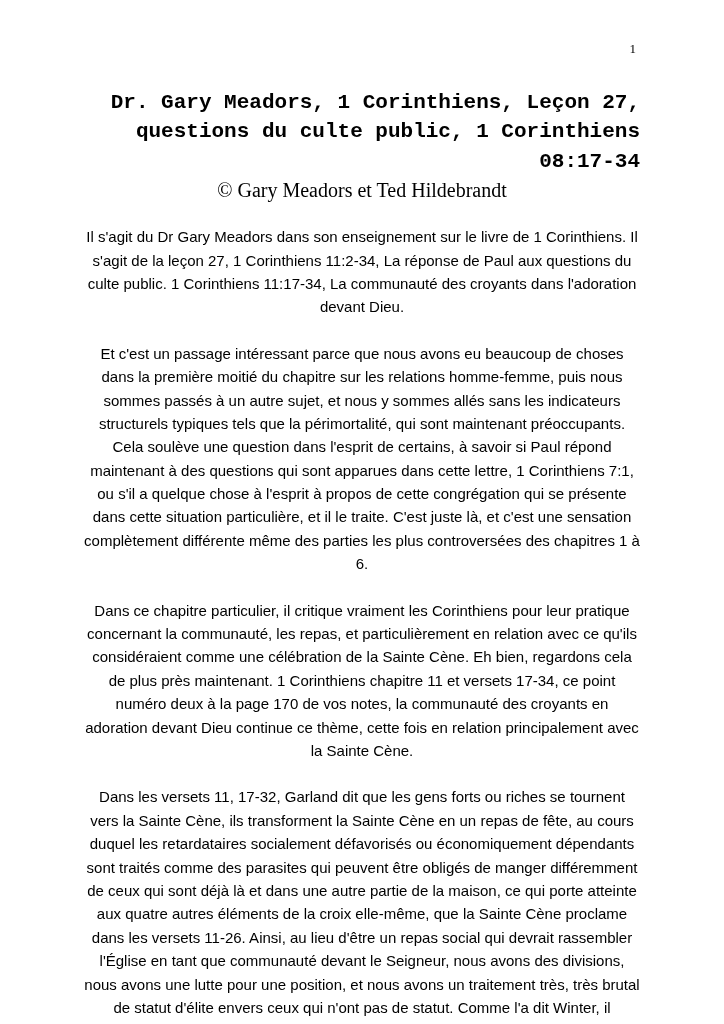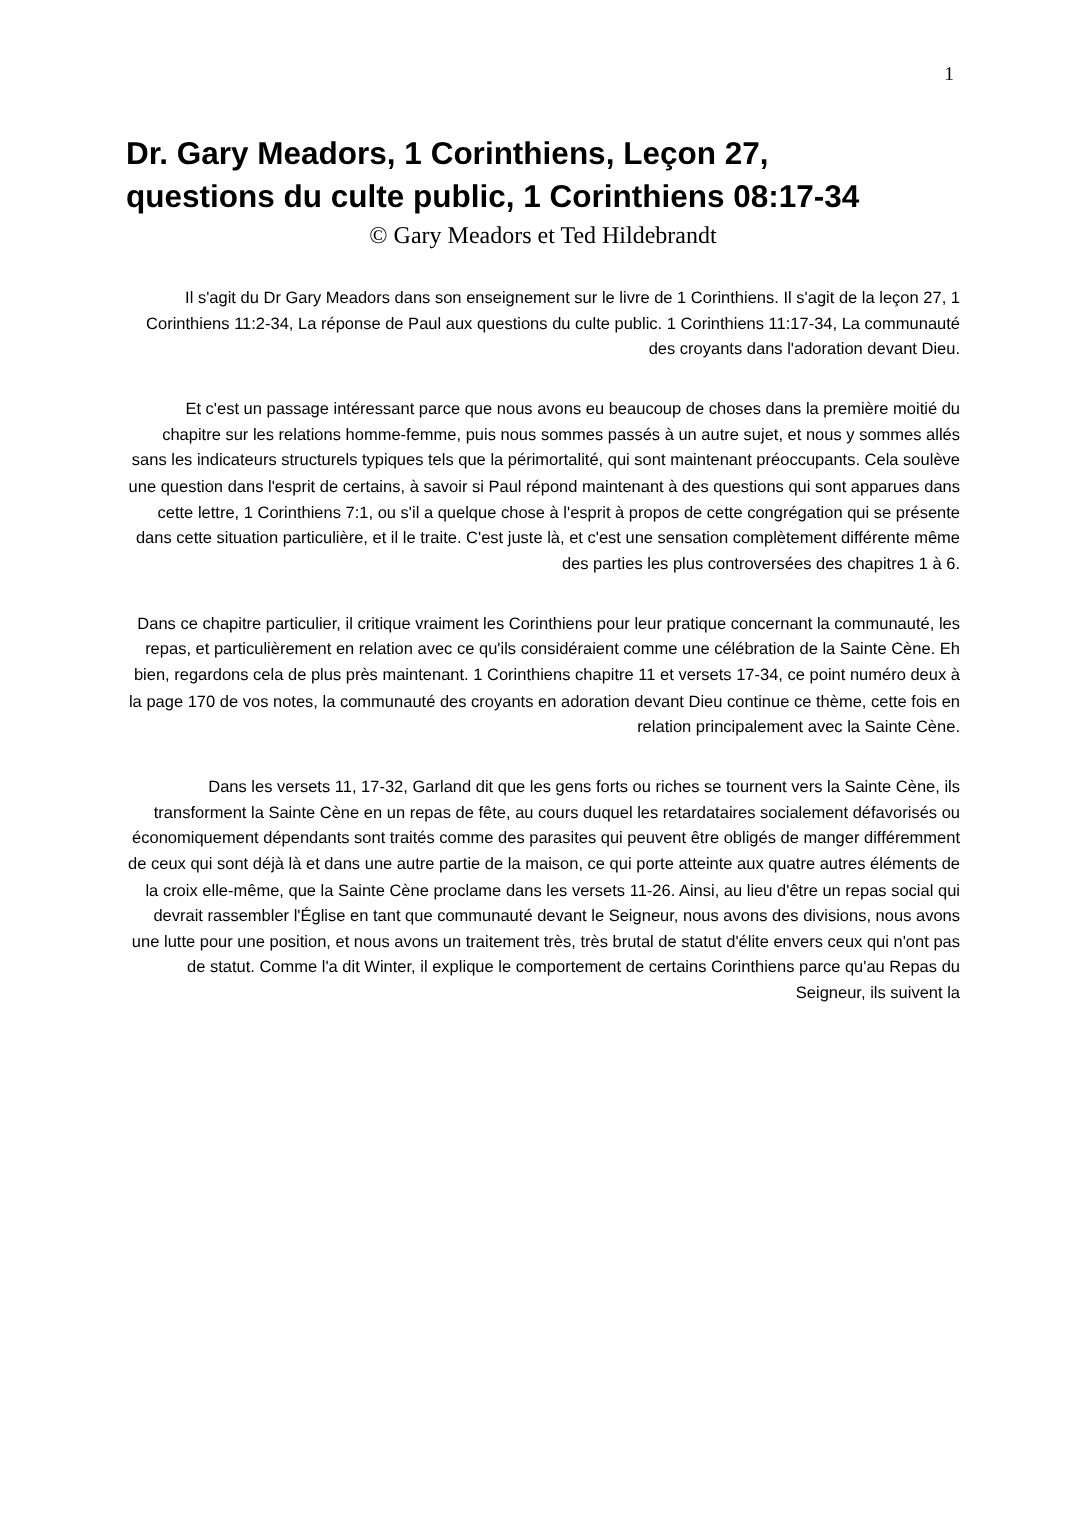--- a/index.html
+++ b/index.html
@@ -25,44 +25,44 @@
     .page-number {
       position: absolute;
       top: 42px;
       right: 88px;
       font-family: "Liberation Serif", serif;
       font-size: 13px;
       line-height: 1;
     }
     .title {
       margin: 0;
-      text-align: left;
+      text-align: right;
       font-size: 21px;
       font-weight: 700;
       line-height: 1.4;
-      font-family: Liberation Sans, sans-serif;
+      font-family: Liberation Mono, monospace;
     }
     .title-line {
       display: block;
     }
     .copyright {
       text-align: center;
       font-family: "Liberation Serif", serif;
-      font-size: 16px;
+      font-size: 20px;
       line-height: 1.3;
       margin-top: 1px;
     }
     .body-text {
       margin-top: 22px;
     }
     .body-text p {
       margin: 0 0 23px 0;
-      font-size: 11px;
+      font-size: 15px;
       line-height: 1.56;
-      text-align: right;
+      text-align: center;
     }
   </style>
 </head>
 <body>
 
 <div class="page">
 
   <div class="page-number">1</div>
 
   <h1 class="title">

